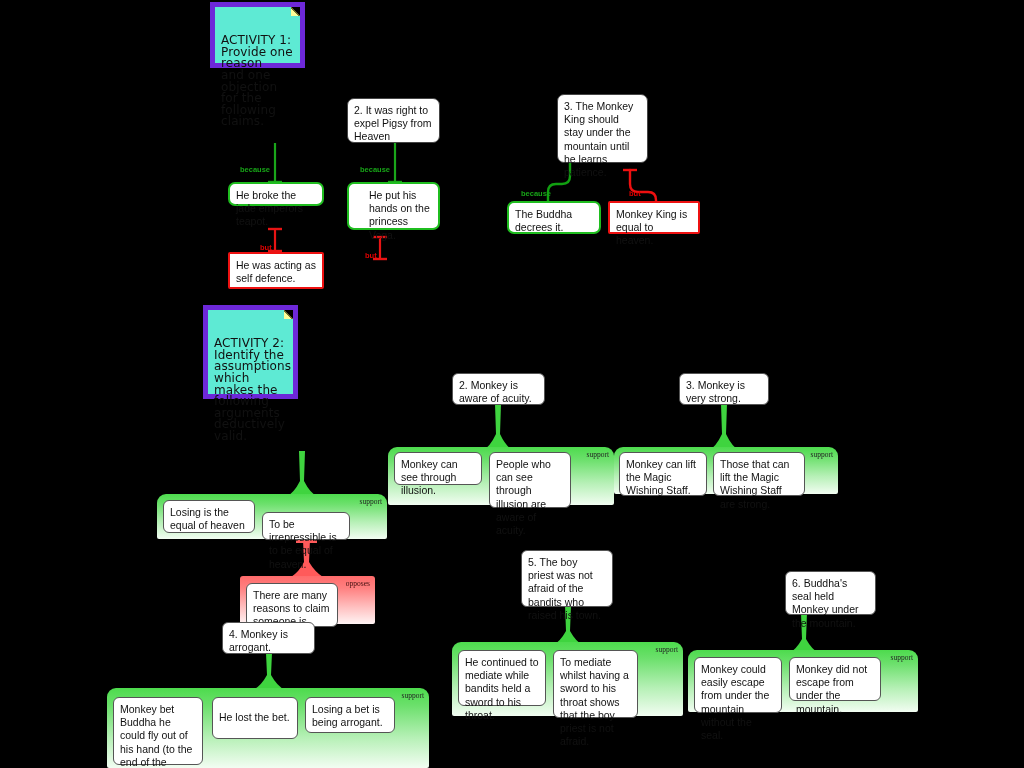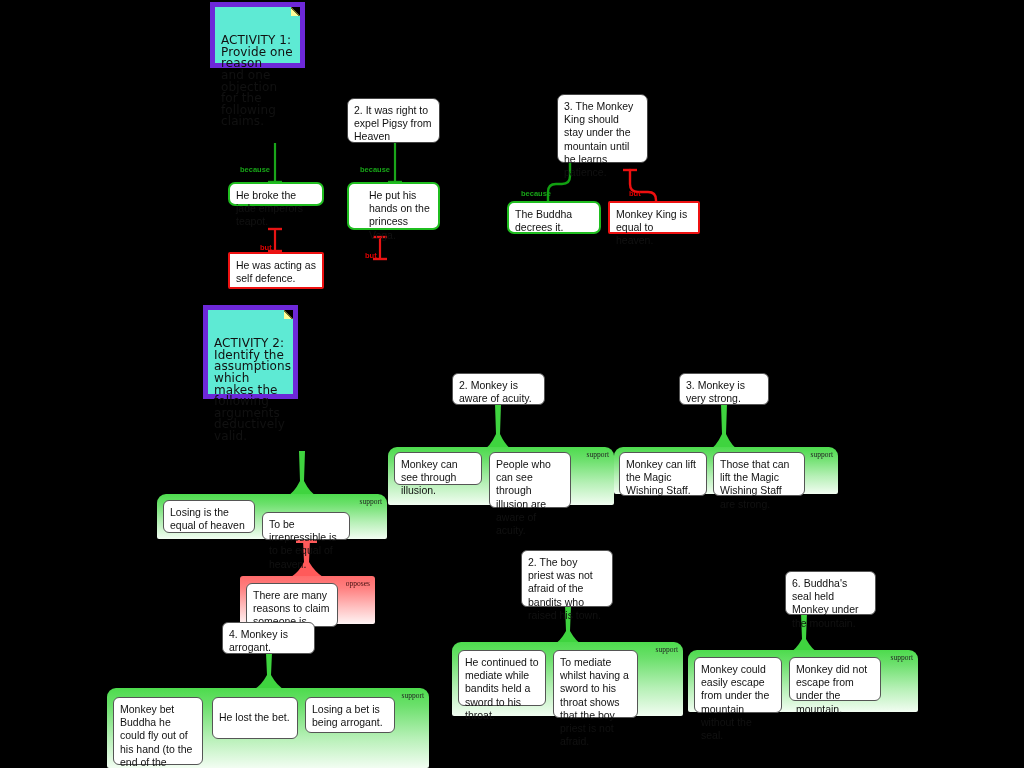--- a/index.html
+++ b/index.html
@@ -265,21 +265,21 @@
     <span>Monkey bet Buddha he could fly out of his hand (to the end of the universe).</span>
   </div>
   <div class="box thin" style="left:305px;top:697px;width:90px;height:36px;">
     <span>Losing a bet is being arrogant.</span>
   </div>
   <div class="box thin" style="left:212px;top:697px;width:86px;height:42px;display:flex;align-items:center;">
     <span>He lost the bet.</span>
   </div>
 
   <div class="box thin" style="left:521px;top:550px;width:92px;height:57px;">
-    <span>2. The boy priest was not afraid of the bandits who raised his town.</span>
+    <span>5. The boy priest was not afraid of the bandits who raised his town.</span>
   </div>
   <div class="conn" style="left:551px;top:605px;width:34px;height:42px;">
     <svg width="34" height="42" viewBox="0 0 34 42">
       <path d="M14,0 L20,0 L19,26 Q25,37 33,41 L1,41 Q9,37 15,26 Z" fill="#3fd43f"></path>
     </svg>
   </div>
   <div class="group support" style="left:452px;top:642px;width:231px;height:74px;">
     <span class="glabel">support</span>
   </div>
   <div class="box thin" style="left:458px;top:650px;width:88px;height:56px;">

